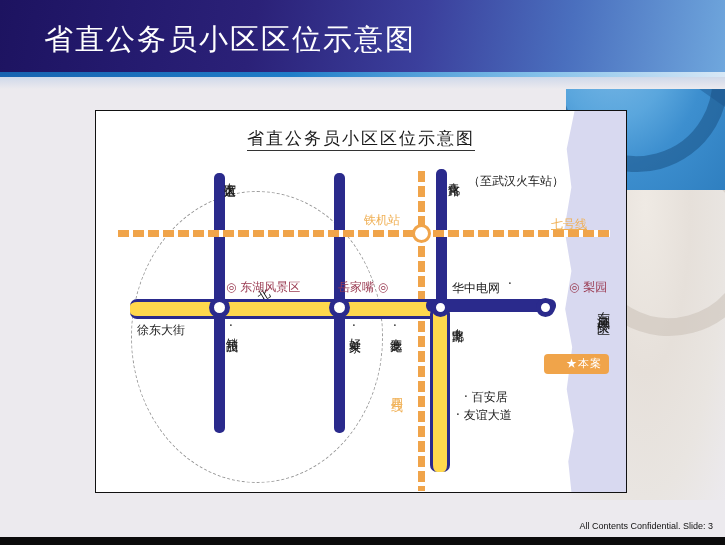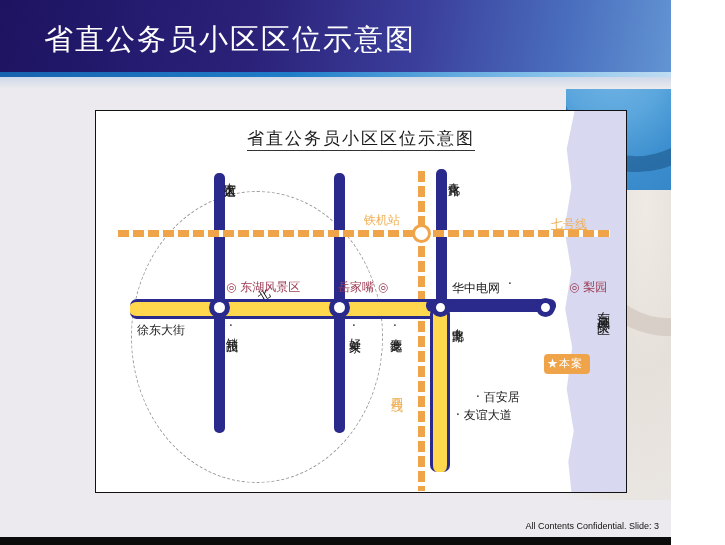--- a/index.html
+++ b/index.html
@@ -2,21 +2,21 @@
 <html><head>
 <meta charset="utf-8">
 <style>
   html,body{margin:0;padding:0;}
   body{
     width:725px;height:545px;overflow:hidden;
     font-family:"Liberation Sans","DejaVu Sans",sans-serif;
     background:#ffffff;
   }
   #slide{
-    position:relative;width:671px;height:545px;overflow:hidden;
+    position:relative;width:725px;height:545px;overflow:hidden;
     background:#eceaee;
   }
   
   .bg-photo{
     position:absolute;left:566px;top:0;width:159px;height:190px;
     background:
       radial-gradient(ellipse at 30% 20%, #7fbbe8 0%, #5aa6dd 38%, #3d8fcf 60%, #2f7fc0 100%);
     overflow:hidden;
   }
   .bg-photo:before{
@@ -122,21 +122,21 @@
   }
   .lab-v{
     writing-mode:vertical-rl;letter-spacing:1px;line-height:1;
   }
   .lab-red{color:#9a3b52;}
   .lab-orange{color:#f0b055;}
   
   .benan{
     position:absolute;left:448px;top:243px;
     background:#f0a44a;color:#ffffff;border-radius:4px;
-    padding:2px 7px 3px 3px;font-size:11px;
+    padding:2px 7px 3px 22px;font-size:11px;
     font-family:"DejaVu Serif","Liberation Serif",serif;
     letter-spacing:1px;white-space:nowrap;
   }
   
   .compass{position:absolute;left:155px;top:170px;width:46px;height:45px;}
   
   .footer-bar{
     position:absolute;left:0;bottom:0;width:725px;height:8px;background:#0b0b0b;
   }
   .footer-text{
@@ -197,20 +197,21 @@
     <div class="node" style="left:113px;top:186px;width:21px;height:21px;"></div>
     <div class="node" style="left:233px;top:186px;width:21px;height:21px;"></div>
     <div class="node" style="left:335px;top:187px;width:19px;height:19px;"></div>
     <div class="node" style="left:440px;top:187px;width:19px;height:19px;"></div>
     <div class="node-rail" style="left:316px;top:113px;width:19px;height:19px;"></div>
 
     <div class="lab lab-v" style="left:128px;top:62px;">友谊大道</div>
 
     <div class="lab lab-v" style="left:352px;top:62px;">青化路</div>
 
+    <div class="lab" style="left:372px;top:62px;">（至武汉火车站）</div>
 
     <div class="lab lab-orange" style="left:268px;top:101px;">铁机站</div>
 
     <div class="lab lab-orange" style="left:455px;top:105px;text-decoration:underline;">七号线</div>
 
     <div class="lab lab-v lab-orange" style="left:295px;top:278px;">四号线</div>
 
     <div class="benan">
       <span>★</span><span>本案</span>
     </div>
@@ -230,21 +231,21 @@
     <div class="lab lab-v" style="left:130px;top:218px;">销品茂</div>
 
     <div class="lab bullet" style="left:256px;top:208px;">·</div>
     <div class="lab lab-v" style="left:253px;top:218px;">好美家</div>
 
     <div class="lab bullet" style="left:297px;top:208px;">·</div>
     <div class="lab lab-v" style="left:294px;top:218px;">麦德龙</div>
 
     <div class="lab lab-v" style="left:356px;top:208px;">中北路</div>
 
-    <div class="lab" style="left:380px;top:278px;"><span class="bullet">·&nbsp;</span><span>百安居</span></div>
+    <div class="lab" style="left:368px;top:278px;"><span class="bullet">·&nbsp;</span><span>百安居</span></div>
     <div class="lab" style="left:360px;top:296px;"><span class="bullet">·&nbsp;</span><span>友谊大道</span></div>
 
   </div>
 
   <div class="footer-text">All Contents Confidential.   Slide: 3</div>
   <div class="footer-bar"></div>
 
 </div>
 
 </body></html>

